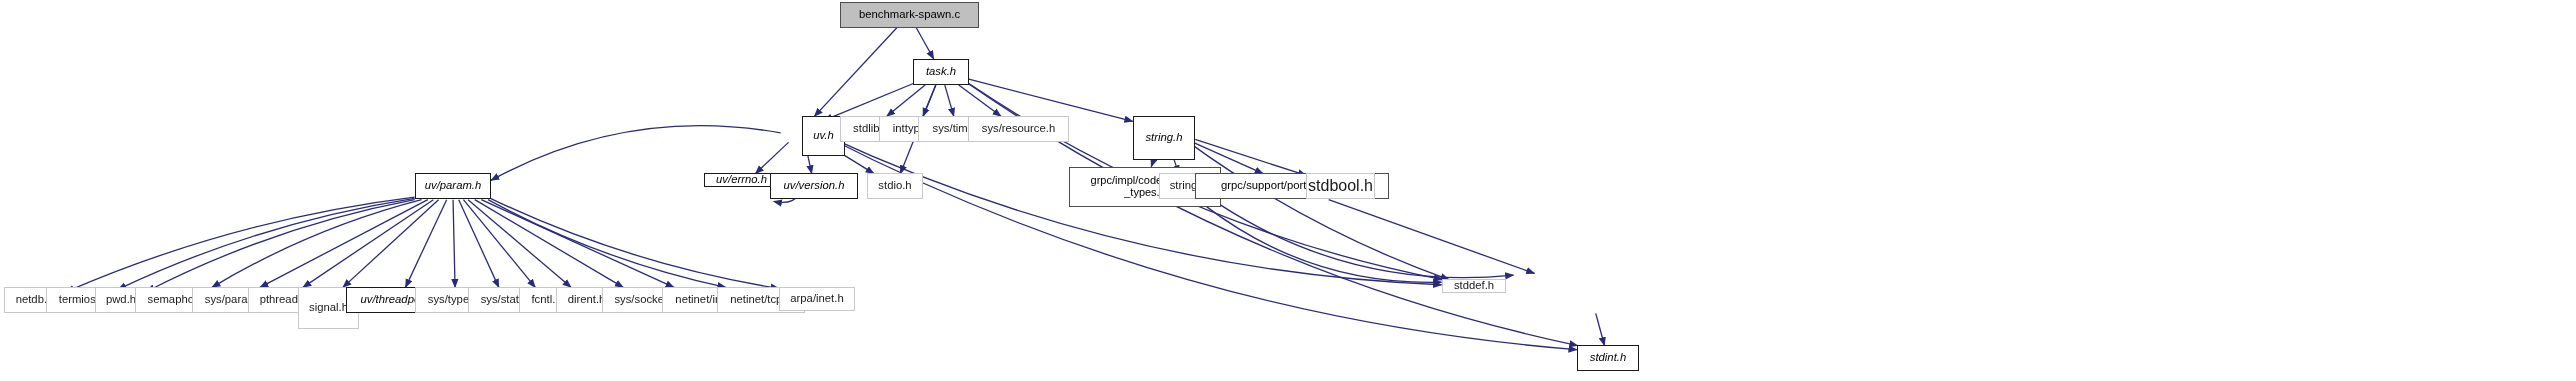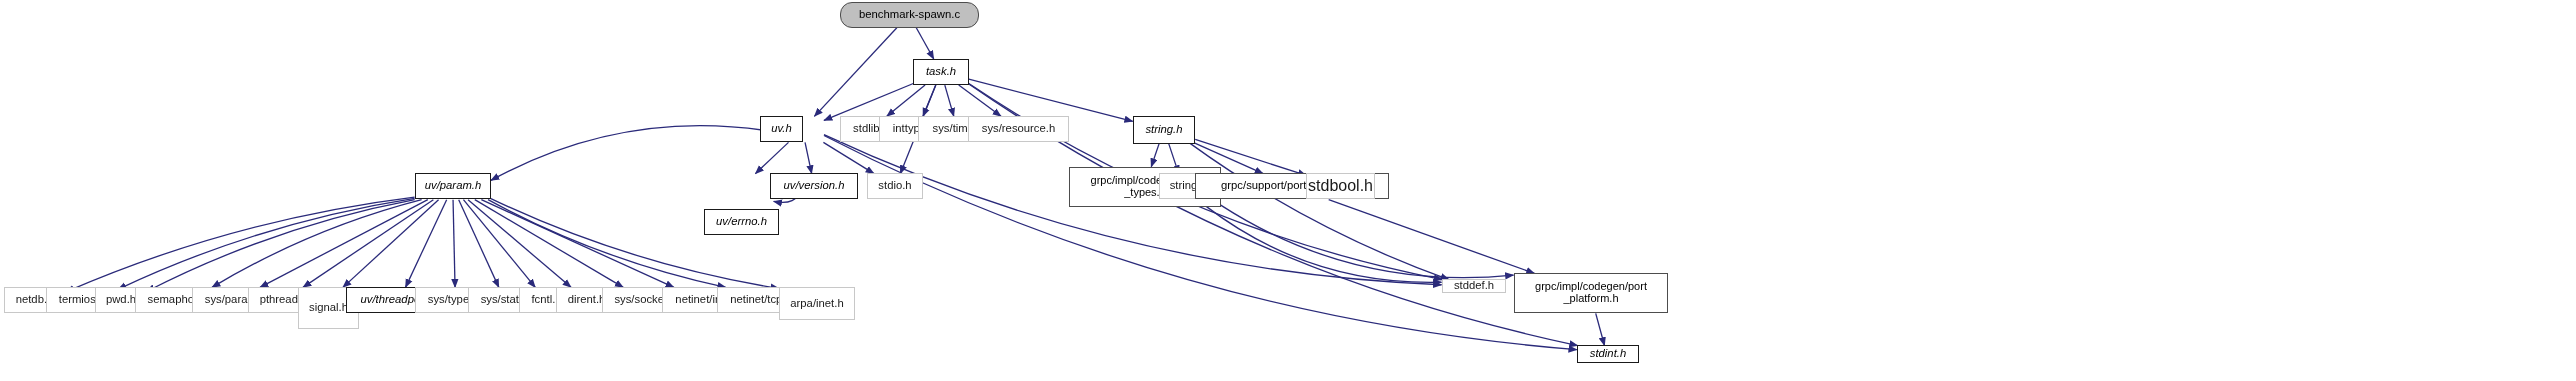--- a/index.html
+++ b/index.html
@@ -65,30 +65,30 @@
       <path fill="none" stroke="#2a2a7a" stroke-width="1.5" marker-end="url(#ah)" d="M1336.8863636363637,164 L1327.340909090909,192"></path>
       <path fill="none" stroke="#2a2a7a" stroke-width="1.5" marker-end="url(#ah)" d="M1347,164 L1359,200"></path>
       <path fill="none" stroke="#2a2a7a" stroke-width="1.5" marker-end="url(#ah)" d="M1375.6363636363637,164 L1456.3636363636363,200"></path>
       <path fill="none" stroke="#2a2a7a" stroke-width="1.5" marker-end="url(#ah)" d="M1378,160.64705882352942 L1506,202.05882352941177"></path>
       <path fill="none" stroke="#2a2a7a" stroke-width="1.5" marker-end="url(#ah)" d="M1370.4840425531916,164 Q1509.124,264.60229787234044 1670.5159574468084,322"></path>
       <path fill="none" stroke="#2a2a7a" stroke-width="1.5" marker-end="url(#ah)" d="M1391.045081967213,238 Q1511.1919902589689,329.24076649603666 1662,325.10540184453225"></path>
       <path fill="none" stroke="#2a2a7a" stroke-width="1.5" marker-end="url(#ah)" d="M1407,235.9387159533074 Q1561.7645447470818,335.86835019455253 1745,316.8219844357977"></path>
       <path fill="none" stroke="#2a2a7a" stroke-width="1.5" marker-end="url(#ah)" d="M1531.8902439024391,230 L1769.2682926829268,315"></path>
       <path fill="none" stroke="#2a2a7a" stroke-width="1.5" marker-end="url(#ah)" d="M1839.7866666666666,361 L1849.9,398"></path>
     </svg>
-<div class="node n-current" style="left: 840px; top: 1.7px; width: 139px; height: 26px; font-size: 11.3px; border-radius: 12px;"><span>benchmark-spawn.c</span></div>
+<div class="node n-current" style="left: 840px; top: 1.7px; width: 139px; height: 26px; font-size: 11.3px;"><span>benchmark-spawn.c</span></div>
     <div class="node n-doc" style="left: 913px; top: 59px; width: 56px; height: 26px; font-size: 11.3px;"><span>task.h</span></div>
-    <div class="node n-doc" style="left: 760px; top: 116px; width: 43px; height: 26px; font-size: 11.3px;"><span>uv.h</span></div>
+    <div class="node n-doc" style="left: 802px; top: 116px; width: 43px; height: 40px; font-size: 11.3px;"><span>uv.h</span></div>
     <div class="node n-plain" style="left: 840px; top: 116px; width: 62px; height: 26px; font-size: 11.3px;"><span>stdlib.h</span></div>
     <div class="node n-plain" style="left: 879px; top: 116px; width: 76px; height: 26px; font-size: 11.3px;"><span>inttypes.h</span></div>
     <div class="node n-plain" style="left: 918px; top: 116px; width: 80px; height: 26px; font-size: 11.3px;"><span>sys/time.h</span></div>
     <div class="node n-plain" style="left: 968px; top: 116px; width: 101px; height: 26px; font-size: 11.3px;"><span>sys/resource.h</span></div>
-    <div class="node n-doc" style="left: 1133px; top: 116px; width: 62px; height: 28px; font-size: 11.3px;"><span>string.h</span></div>
+    <div class="node n-doc" style="left: 1133px; top: 116px; width: 62px; height: 44px; font-size: 11.3px;"><span>string.h</span></div>
     <div class="node n-doc" style="left: 415px; top: 173px; width: 76px; height: 26px; font-size: 11.3px;"><span>uv/param.h</span></div>
-    <div class="node n-doc" style="left: 704px; top: 173px; width: 75px; height: 26px; font-size: 11.3px; margin-top: 36px;"><span>uv/errno.h</span></div>
+    <div class="node n-doc" style="left: 704px; top: 173px; width: 75px; height: 14px; font-size: 11.3px;"><span>uv/errno.h</span></div>
     <div class="node n-doc" style="left: 770px; top: 173px; width: 88px; height: 26px; font-size: 11.3px;"><span>uv/version.h</span></div>
     <div class="node n-plain" style="left: 867px; top: 173px; width: 56px; height: 26px; font-size: 11.3px;"><span>stdio.h</span></div>
     <div class="node n-thick" style="left: 1069px; top: 167px; width: 152px; height: 40px; font-size: 11px;"><span>grpc/impl/codegen/gpr
 _types.h</span></div>
     <div class="node n-plain" style="left: 1159px; top: 173px; width: 49px; height: 26px; font-size: 11.3px;"><span>string</span></div>
     <div class="node n-thick" style="left: 1195px; top: 173px; width: 194px; height: 26px; font-size: 11.3px;"><span>grpc/support/port_platform.h</span></div>
     <div class="node n-plain" style="left: 1306px; top: 173px; width: 69px; height: 26px; font-size: 16px;"><span>stdbool.h</span></div>
     <div class="node n-plain" style="left: 3.5px; top: 287px; width: 62px; height: 26px; font-size: 11.3px;"><span>netdb.h</span></div>
     <div class="node n-plain" style="left: 46px; top: 287px; width: 72px; height: 26px; font-size: 11.3px;"><span>termios.h</span></div>
     <div class="node n-plain" style="left: 95px; top: 287px; width: 52px; height: 26px; font-size: 11.3px;"><span>pwd.h</span></div>
@@ -97,19 +97,17 @@
     <div class="node n-plain" style="left: 248px; top: 287px; width: 71px; height: 26px; font-size: 11.3px;"><span>pthread.h</span></div>
     <div class="node n-plain" style="left: 298px; top: 287px; width: 61px; height: 42px; font-size: 11.3px;"><span>signal.h</span></div>
     <div class="node n-doc" style="left: 346px; top: 287px; width: 107px; height: 26px; font-size: 11.3px;"><span>uv/threadpool.h</span></div>
     <div class="node n-plain" style="left: 415px; top: 287px; width: 82px; height: 26px; font-size: 11.3px;"><span>sys/types.h</span></div>
     <div class="node n-plain" style="left: 468px; top: 287px; width: 73px; height: 26px; font-size: 11.3px;"><span>sys/stat.h</span></div>
     <div class="node n-plain" style="left: 519px; top: 287px; width: 55px; height: 26px; font-size: 11.3px;"><span>fcntl.h</span></div>
     <div class="node n-plain" style="left: 556px; top: 287px; width: 61px; height: 26px; font-size: 11.3px;"><span>dirent.h</span></div>
     <div class="node n-plain" style="left: 602px; top: 287px; width: 87px; height: 26px; font-size: 11.3px;"><span>sys/socket.h</span></div>
     <div class="node n-plain" style="left: 662px; top: 287px; width: 82px; height: 26px; font-size: 11.3px;"><span>netinet/in.h</span></div>
     <div class="node n-plain" style="left: 717px; top: 287px; width: 88px; height: 26px; font-size: 11.3px;"><span>netinet/tcp.h</span></div>
-    <div class="node n-plain" style="left: 779px; top: 287px; width: 76px; height: 33px; font-size: 11.3px;"><span>arpa/inet.h</span></div>
+    <div class="node n-plain" style="left: 779px; top: 287px; width: 76px; height: 24px; font-size: 11.3px;"><span>arpa/inet.h</span></div>
     <div class="node n-plain" style="left: 1442px; top: 279px; width: 64px; height: 14px; font-size: 11.3px;"><span>stddef.h</span></div>
-    <div class="node n-thick" style="left: 1514px; top: 273px; width: 154px; height: 40px; font-size: 11px;"><span>grpc/impl/codegen/port
-_platform.h</span></div>
-    <div class="node n-doc" style="left: 1577px; top: 345px; width: 62px; height: 18px; font-size: 11.3px;"><span>stdint.h</span></div>
+    <div class="node n-doc" style="left: 1577px; top: 345px; width: 62px; height: 26px; font-size: 11.3px;"><span>stdint.h</span></div>
   </div>
 
 
 </body></html>

